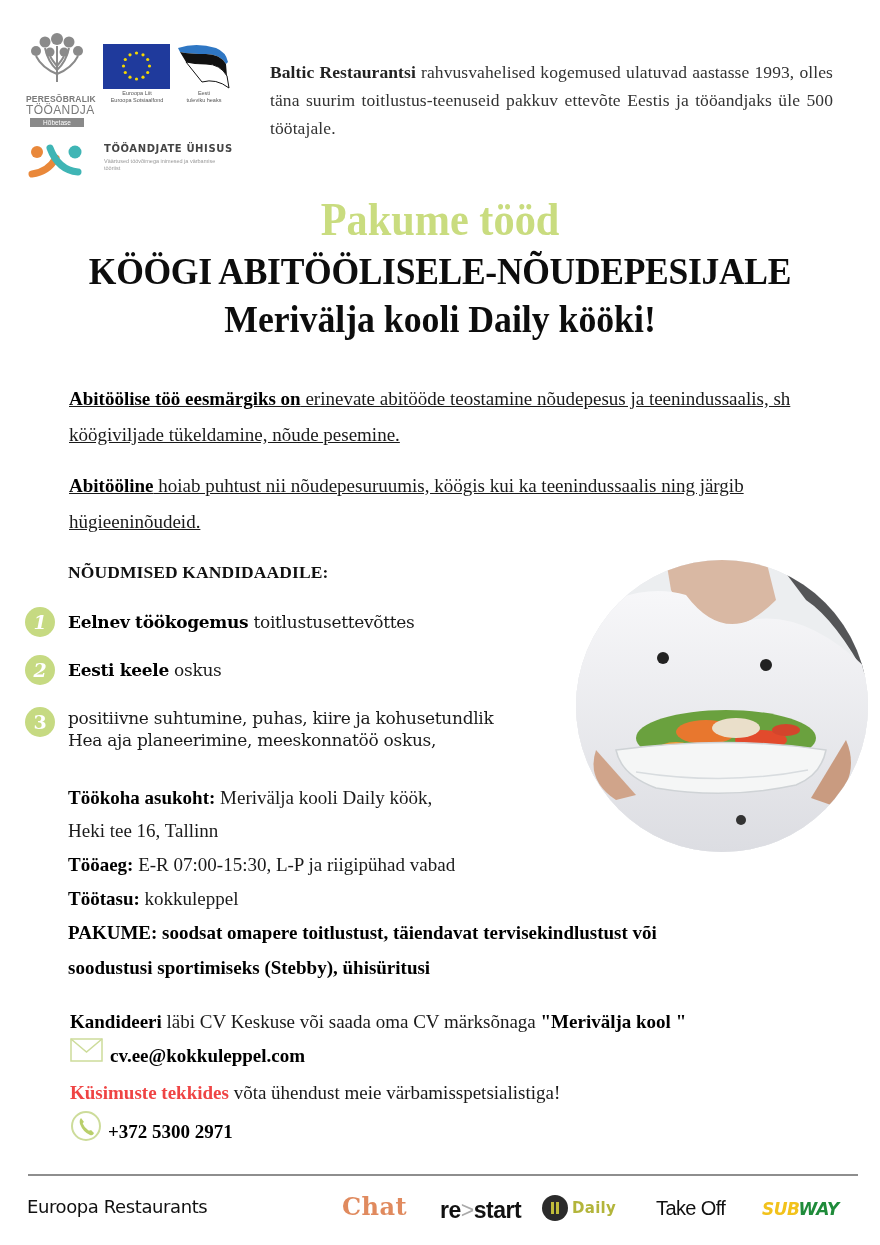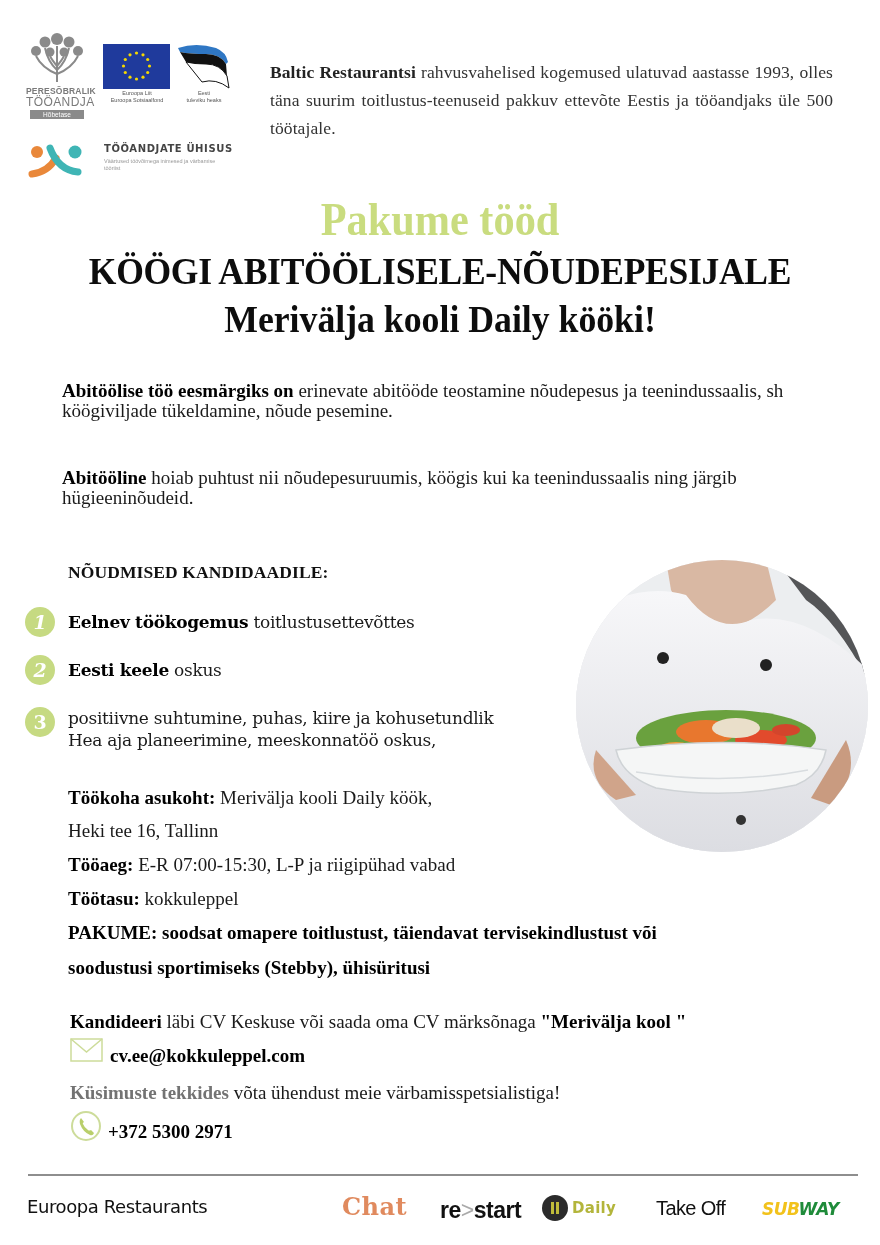--- a/index.html
+++ b/index.html
@@ -4,21 +4,21 @@
 <style>
   * { box-sizing: border-box; margin: 0; padding: 0; }
   html, body { width: 880px; height: 1245px; background: #ffffff; overflow: hidden; }
   body { position: relative; font-family: "DejaVu Serif", serif; color: #111; }
 
   .abs { position: absolute; }
 
   
   .peresobralik { left: 26px; top: 32px; width: 62px; text-align: center; }
   .tree-svg { display: block; margin: 0 auto; }
-  .pere-line1 { font-family: "Liberation Sans", sans-serif; font-size: 8.5px; color: #7a7a7a; font-weight: bold; letter-spacing: 0.2px; line-height: 10px; margin-top: 2px; }
+  .pere-line1 { font-family: "Liberation Sans", sans-serif; font-size: 8.5px; color: #7a7a7a; font-weight: bold; letter-spacing: 0.2px; line-height: 10px; margin-top: 10px; }
   .pere-line2 { font-family: "Liberation Sans", sans-serif; font-size: 12px; color: #7a7a7a; line-height: 13px; letter-spacing: 0.4px; }
   .pere-badge { background: #8a8a8a; color: #fff; font-family: "Liberation Sans", sans-serif; font-size: 6.5px; line-height: 9px; margin: 1px 4px 0 4px; }
 
   .eu-flag { left: 103px; top: 44px; width: 67px; height: 45px; background: #1f3a9c; }
   .eu-caption { left: 100px; top: 90px; width: 74px; font-family: "Liberation Sans", sans-serif; font-size: 5.5px; line-height: 6.5px; color: #555; text-align: center; }
   .est-logo { left: 176px; top: 42px; width: 54px; height: 48px; }
   .est-caption { left: 176px; top: 90px; width: 56px; font-family: "Liberation Sans", sans-serif; font-size: 5.5px; line-height: 6.5px; color: #555; text-align: center; }
 
   .uhisus-mark { left: 28px; top: 140px; width: 60px; height: 40px; }
   .uhisus-title { left: 104px; top: 143px; font-family: "DejaVu Sans", sans-serif; font-weight: bold; font-size: 10px; color: #444; letter-spacing: 0.6px; }
@@ -26,21 +26,21 @@
 
   .intro { left: 270px; top: 58px; width: 563px; font-family: Liberation Serif, serif; font-size: 17.5px; line-height: 28px; color: #333; text-align: justify; letter-spacing: 0.1px; }
   .intro b { color: #222; }
 
   
   .t-offer { left: 0; top: 194px; width: 880px; text-align: center; font-family: "Liberation Serif", serif; font-weight: bold; font-size: 46px; line-height: 52px; color: #c9dc7f; transform: scaleX(0.92); }
   .t-pos { left: 0; top: 250px; width: 880px; text-align: center; font-family: "Liberation Serif", serif; font-weight: bold; font-size: 37px; line-height: 44px; color: #0d0d0d; letter-spacing: -0.3px; transform: scaleX(0.96); }
   .t-place { left: 0; top: 296px; width: 880px; text-align: center; font-family: "Liberation Serif", serif; font-weight: bold; font-size: 38px; line-height: 46px; color: #0d0d0d; transform: scaleX(0.94); }
 
   
-  .para { left: 62px; width: 760px; font-family: "Liberation Serif", serif; font-size: 19px; line-height: 20px; color: #1a1a1a; }
+  .para { left: 69px; width: 760px; font-family: "Liberation Serif", serif; font-size: 19px; line-height: 36px; color: #1a1a1a; text-decoration: underline; }
   .para b { color: #000; }
   .p1 { top: 381px; }
   .p2 { top: 468px; }
 
   .req-title { left: 68px; top: 562px; font-family: "Liberation Serif", serif; font-weight: bold; font-size: 17.5px; color: #111; letter-spacing: 0.1px; }
 
   .req-item { left: 25px; width: 560px; display: flex; align-items: flex-start; }
   .num-badge { width: 30px; height: 30px; border-radius: 50%; background: #c6da82; color: #fff; font-family: "DejaVu Serif", serif; font-style: italic; font-weight: bold; font-size: 19px; line-height: 30px; text-align: center; flex-shrink: 0; margin-right: 13px; }
   .req-text { font-family: "DejaVu Serif", serif; font-size: 17px; line-height: 22px; color: #1a1a1a; padding-top: 4px; letter-spacing: -0.3px; }
   .req-text b { color: #000; }
@@ -60,21 +60,21 @@
   .d3 { top: 853px; }
   .d4 { top: 887px; }
   .d5 { top: 921px; font-weight: bold; color: #000; }
   .d6 { top: 956px; font-weight: bold; color: #000; }
 
   .apply { left: 70px; top: 1010px; width: 780px; font-family: "Liberation Serif", serif; font-size: 19px; line-height: 24px; color: #1a1a1a; }
   .apply b { color: #000; }
   .mail-icon { left: 70px; top: 1038px; width: 33px; height: 24px; }
   .email { left: 110px; top: 1044px; font-family: "Liberation Serif", serif; font-weight: bold; font-size: 19px; line-height: 24px; color: #000; }
   .questions { left: 70px; top: 1081px; width: 780px; font-family: "Liberation Serif", serif; font-size: 19px; line-height: 24px; color: #1a1a1a; }
-  .questions b { color: #737373; margin-top: 28px; }
+  .questions b { color: #ef4444; margin-top: 28px; }
   .phone-icon { left: 70px; top: 1110px; width: 32px; height: 32px; }
   .phone { left: 108px; top: 1120px; font-family: "Liberation Serif", serif; font-weight: bold; font-size: 19px; line-height: 24px; color: #000; }
 
   
   .divider { left: 28px; top: 1174px; width: 830px; height: 2px; background: #8e8e8e; }
   .brand-main { left: 27px; top: 1196px; font-family: "DejaVu Sans", sans-serif; font-size: 18px; color: #111; letter-spacing: -0.4px; }
   .brand-chat { left: 342px; top: 1192px; font-family: "DejaVu Serif", serif; font-weight: bold; font-size: 24px; color: #e08a5e; letter-spacing: 0.5px; }
   .brand-restart { left: 440px; top: 1197px; font-family: "Liberation Sans", sans-serif; font-weight: bold; font-size: 23px; color: #111; letter-spacing: -0.5px; }
   .brand-restart .gt { color: #aaa; font-weight: normal; }
   .brand-daily { left: 542px; top: 1195px; display: flex; align-items: center; }

